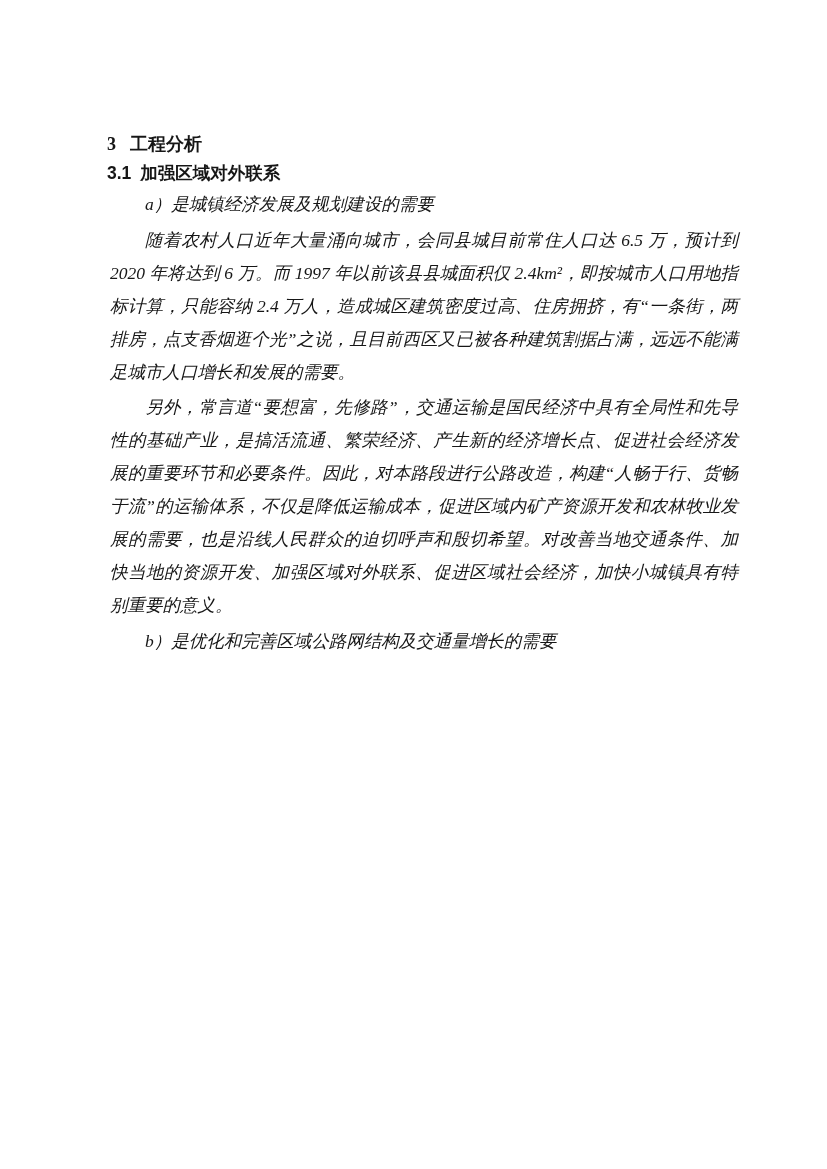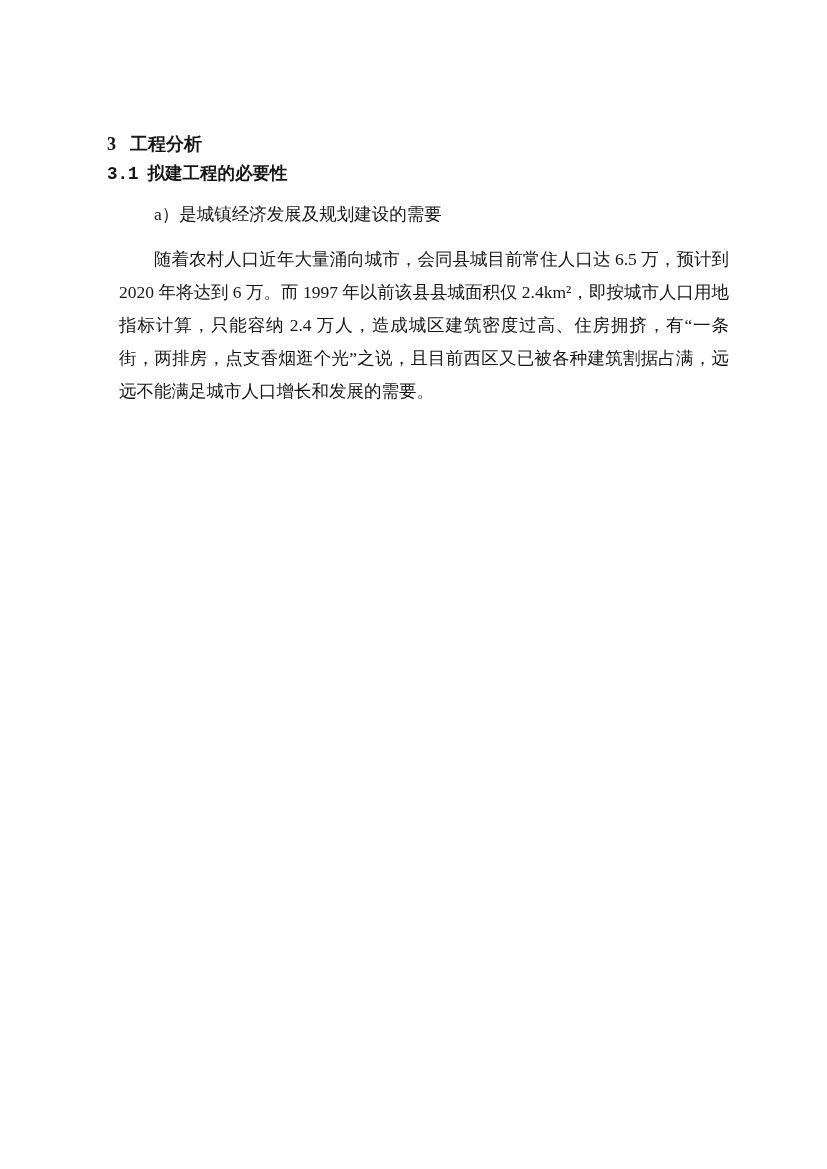--- a/index.html
+++ b/index.html
@@ -37,29 +37,30 @@
   .h2 {
     margin: 0;
     font-size: 17.5px;
     line-height: 24px;
     font-weight: 700;
     font-family: "Liberation Sans", "DejaVu Sans", sans-serif;
   }
   .h2 .h-num {
     display: inline-block;
     margin-right: 9px;
-    font-family: Liberation Mono, monospace;
+    font-family: Liberation Sans, sans-serif;
   }
   .para {
-    margin: 12px;
+    margin: 3px;
     font-size: 17.5px;
     line-height: 32.9px;
     text-align: justify;
     text-align-last: left;
     text-indent: 2em;
+    font-style: italic;
   }
   .para.item {
     text-align: left;
   }
   .footer {
     position: absolute;
     left: 0;
     right: 12px;
     top: 1087px;
     text-align: center;
@@ -72,24 +73,26 @@
 <body>
 
 <div class="page">
   <main class="content">
 
     <h1 class="h1">
       <span class="h-num">3</span><span>工程分析</span>
     </h1>
 
     <h2 class="h2">
-      <span class="h-num">3.1</span><span>拟建工程的必要性</span>
+      <span class="h-num">3.1</span><span>加强区域对外联系</span>
     </h2>
 
     <p class="para item">a）是城镇经济发展及规划建设的需要</p>
     <p class="para">随着农村人口近年大量涌向城市，会同县城目前常住人口达 6.5 万，预计到 2020 年将达到 6 万。而 1997 年以前该县县城面积仅 2.4km²，即按城市人口用地指标计算，只能容纳 2.4 万人，造成城区建筑密度过高、住房拥挤，有“一条街，两排房，点支香烟逛个光”之说，且目前西区又已被各种建筑割据占满，远远不能满足城市人口增长和发展的需要。</p>
+    <p class="para">另外，常言道“要想富，先修路”，交通运输是国民经济中具有全局性和先导性的基础产业，是搞活流通、繁荣经济、产生新的经济增长点、促进社会经济发展的重要环节和必要条件。因此，对本路段进行公路改造，构建“人畅于行、货畅于流”的运输体系，不仅是降低运输成本，促进区域内矿产资源开发和农林牧业发展的需要，也是沿线人民群众的迫切呼声和殷切希望。对改善当地交通条件、加快当地的资源开发、加强区域对外联系、促进区域社会经济，加快小城镇具有特别重要的意义。</p>
+    <p class="para item">b）是优化和完善区域公路网结构及交通量增长的需要</p>
 
   </main>
 
   <footer class="footer">
     <span>33</span>
   </footer>
 </div>
 
 </body></html>

